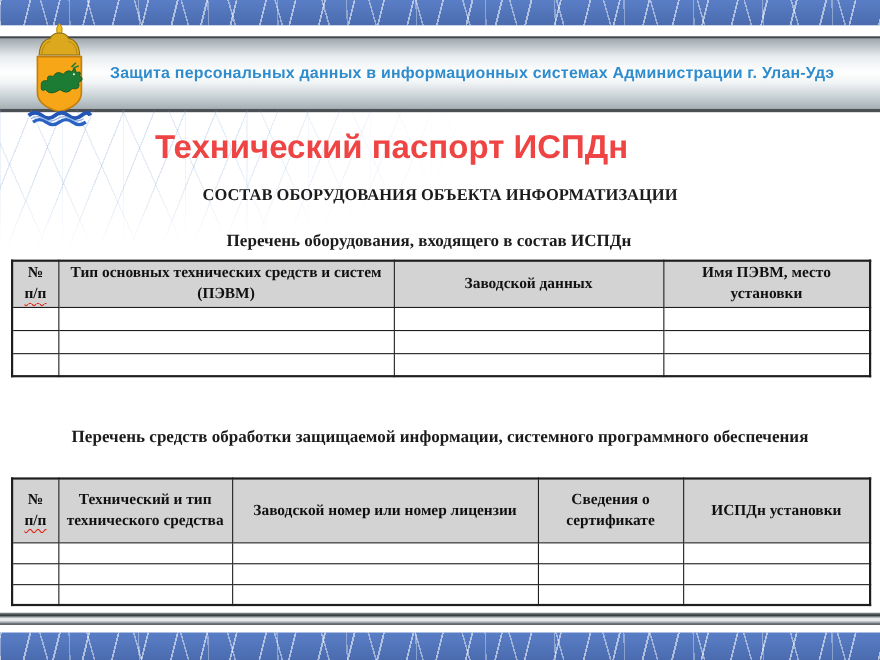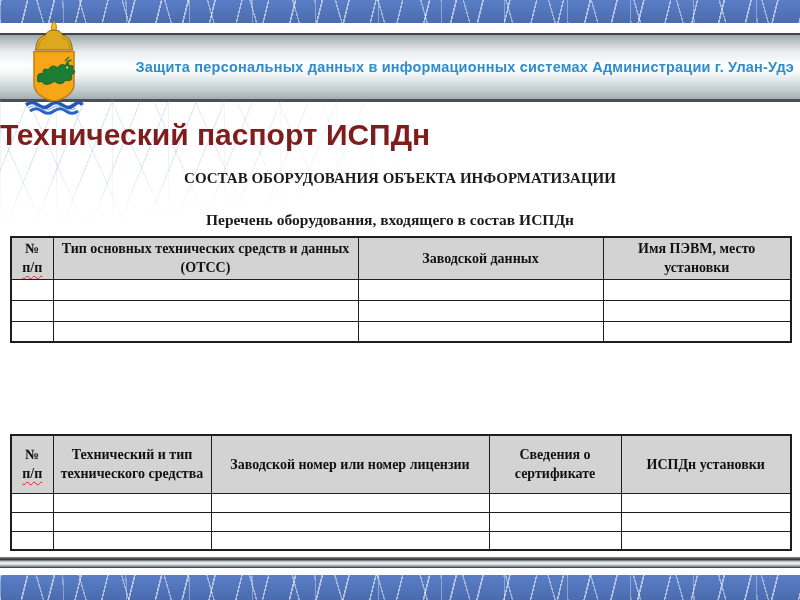--- a/index.html
+++ b/index.html
@@ -22,21 +22,21 @@
 
   
   .header-band{
     position:absolute; left:0; top:33px; width:800px; height:69px;
     background:linear-gradient(to bottom,#9fa9ad 0%,#e9edef 26%,#ffffff 48%,#f2f5f6 62%,#c3ccd1 86%,#a5aeb3 100%);
     border-top:2px solid #41474b; border-bottom:3px solid #4a5054;
     box-sizing:border-box;
     display:flex; align-items:center;
   }
   .header-title{
-    flex:1; padding-left:100px; padding-right:6px; text-align:right;
+    flex:1; padding-left:100px; padding-right:6px; text-align:left;
     font-family:"Liberation Sans", sans-serif; font-weight:bold;
     font-size:14.5px; color:#2f8ccd; letter-spacing:.2px;
   }
 
   
   .divider-bar{
     position:absolute; left:0; top:557px; width:800px; height:11px;
     background:linear-gradient(to bottom,
       #8a9296 0%, #2f3539 22%, #dfe3e5 45%, #eef0f1 62%, #9aa2a7 82%, #2c3236 100%);
   }
@@ -51,22 +51,22 @@
       repeating-linear-gradient(112deg, rgba(110,150,205,.22) 0 1.2px, transparent 1.2px 26px),
       repeating-linear-gradient(66deg,  rgba(110,150,205,.17) 0 1.2px, transparent 1.2px 38px),
       repeating-linear-gradient(90deg,  rgba(110,150,205,.12) 0 1px,   transparent 1px 56px);
     -webkit-mask-image:radial-gradient(ellipse at 12% 25%, #000 25%, transparent 72%);
     mask-image:radial-gradient(ellipse at 12% 25%, #000 25%, transparent 72%);
   }
 
   
   .page-title{
     position:absolute; left:0; top:118px; width:712px; z-index:2;
-    font-family:"Liberation Sans", sans-serif;
-    font-weight:bold; font-size:30px; color:#7f1d1d;
+    text-align:center; font-family:"Liberation Sans", sans-serif;
+    font-weight:bold; font-size:30px; color:#ef4444;
   }
   .sec-heading{
     position:absolute; left:0; width:800px; z-index:2; text-align:center;
     font-weight:bold; font-size:15px; color:#1b1b1b;
   }
   .sec1-heading{top:170px;}
   .sec2-heading{top:352px;}
   .sub-heading{
     position:absolute; left:0; width:780px; z-index:2; text-align:center;
     font-weight:bold; font-size:15.5px; color:#1b1b1b; line-height:21px;
@@ -142,21 +142,21 @@
   <table class="grid t1">
     <colgroup>
       <col style="width:42px">
         <col style="width:305px">
         <col style="width:245px">
         <col style="width:188px">
     </colgroup>
     <thead>
       <tr>
         <th class="num-head"><span>№</span><br><span class="wavy">п/п</span></th>
-        <th>Тип основных технических средств и данных (ОТСС)</th>
+        <th>Тип основных технических средств и систем (ПЭВМ)</th>
         <th>Заводской данных</th>
         <th>Имя ПЭВМ, место установки</th>
       </tr>
     </thead>
     <tbody>
         <tr>
           <td></td>
           <td></td>
           <td></td>
           <td></td>
@@ -169,20 +169,21 @@
         </tr>
         <tr>
           <td></td>
           <td></td>
           <td></td>
           <td></td>
         </tr>
       </tbody>
   </table>
 
+  <div class="sub-heading sub2">Перечень средств обработки защищаемой информации, системного программного обеспечения</div>
 
   <table class="grid t2">
     <colgroup>
       <col style="width:42px">
         <col style="width:158px">
         <col style="width:278px">
         <col style="width:132px">
         <col style="width:170px">
     </colgroup>
     <thead>

